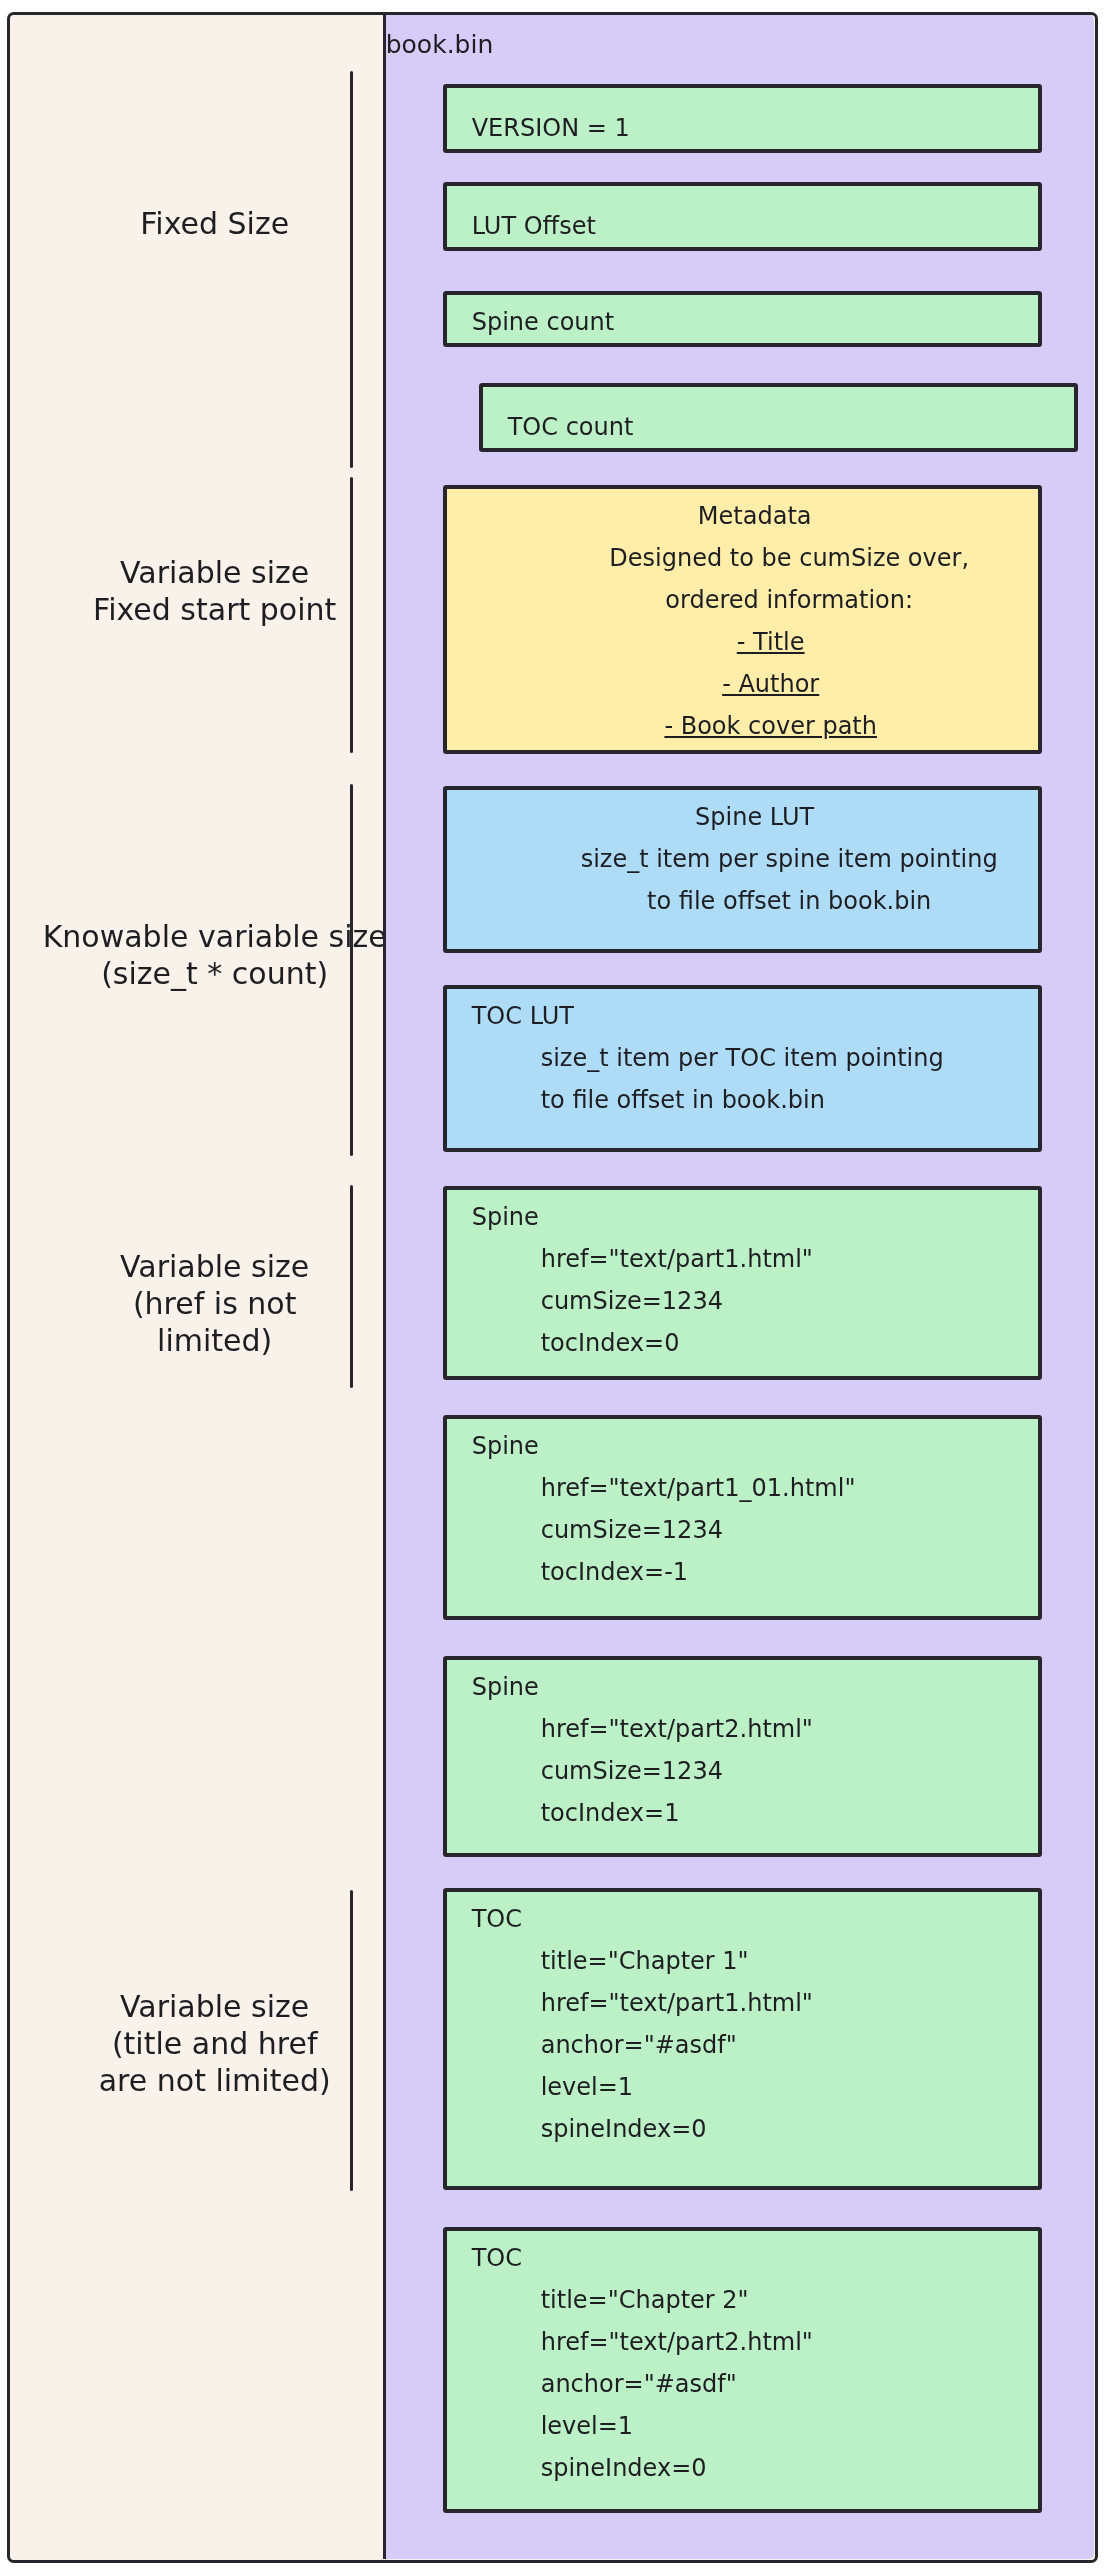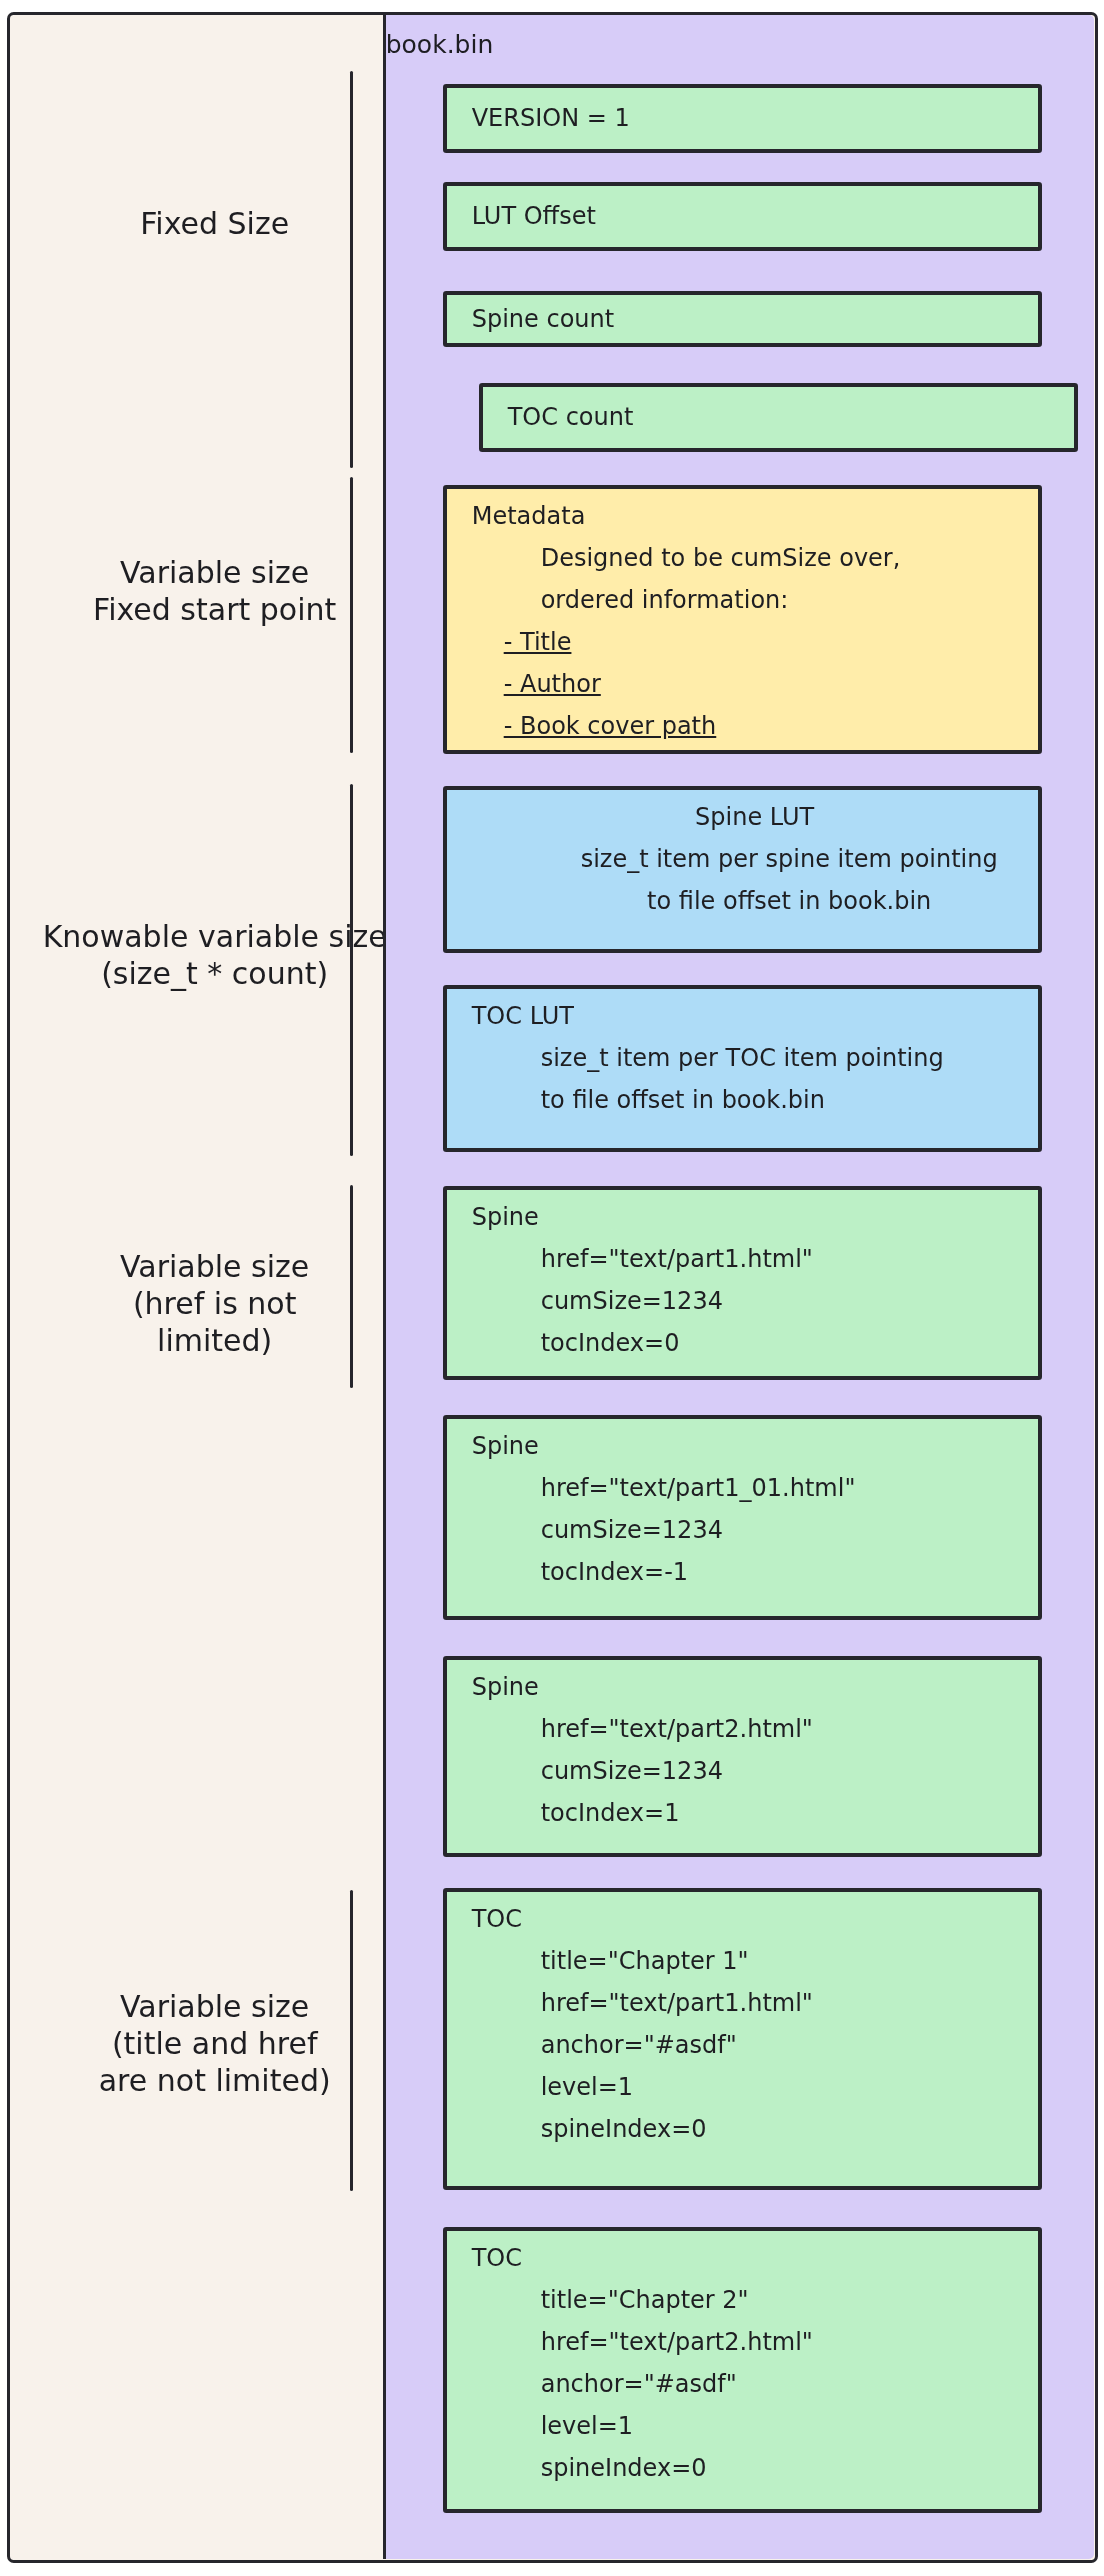--- a/index.html
+++ b/index.html
@@ -52,31 +52,31 @@
     position:absolute;top:15px;left:0;width:100%;
     text-align:left;font-size:25px;
   }
   .bin-box{
     position:absolute;left:57px;width:599px;
     border:4.2px solid var(--stroke);border-radius:3.3px;
     font-size:24px;line-height:42px;
     padding:5.9px 0 0 0;
     overflow:hidden;
   }
-  .bin-box.single{display:flex;align-items:center;padding:0;}
+  .bin-box.single{display:flex;align-items:flex-end;padding:0;}
   .bin-box .ln{white-space:nowrap;}
   .ind-0{padding-left:25px;}
   .ind-1{padding-left:94px;}
   .ind-2{padding-left:57px;text-decoration:underline;}
   
   .box-version     {top:69px;  height:69px;}
   .box-lut-offset  {top:167px; height:69px;}
   .box-spine-count {top:276px; height:56px;}
   .box-toc-count   {top:368px; height:69px;}
-  .box-metadata    {top:470px; height:269px;}
+  .box-metadata    {top:470px; height:269px;text-align:center;}
   .box-spine-lut   {top:771px; height:167px;text-align:center;}
   .box-toc-lut     {top:970px;height:167px;}
   .box-spine-1     {top:1171px;height:194px;}
   .box-spine-2     {top:1400px;height:205px;}
   .box-spine-3     {top:1641px;height:201px;}
   .box-toc-1       {top:1873px;height:302px;}
   .box-toc-2       {top:2212px;height:286px;}
 </style>
 </head>
 <body>

